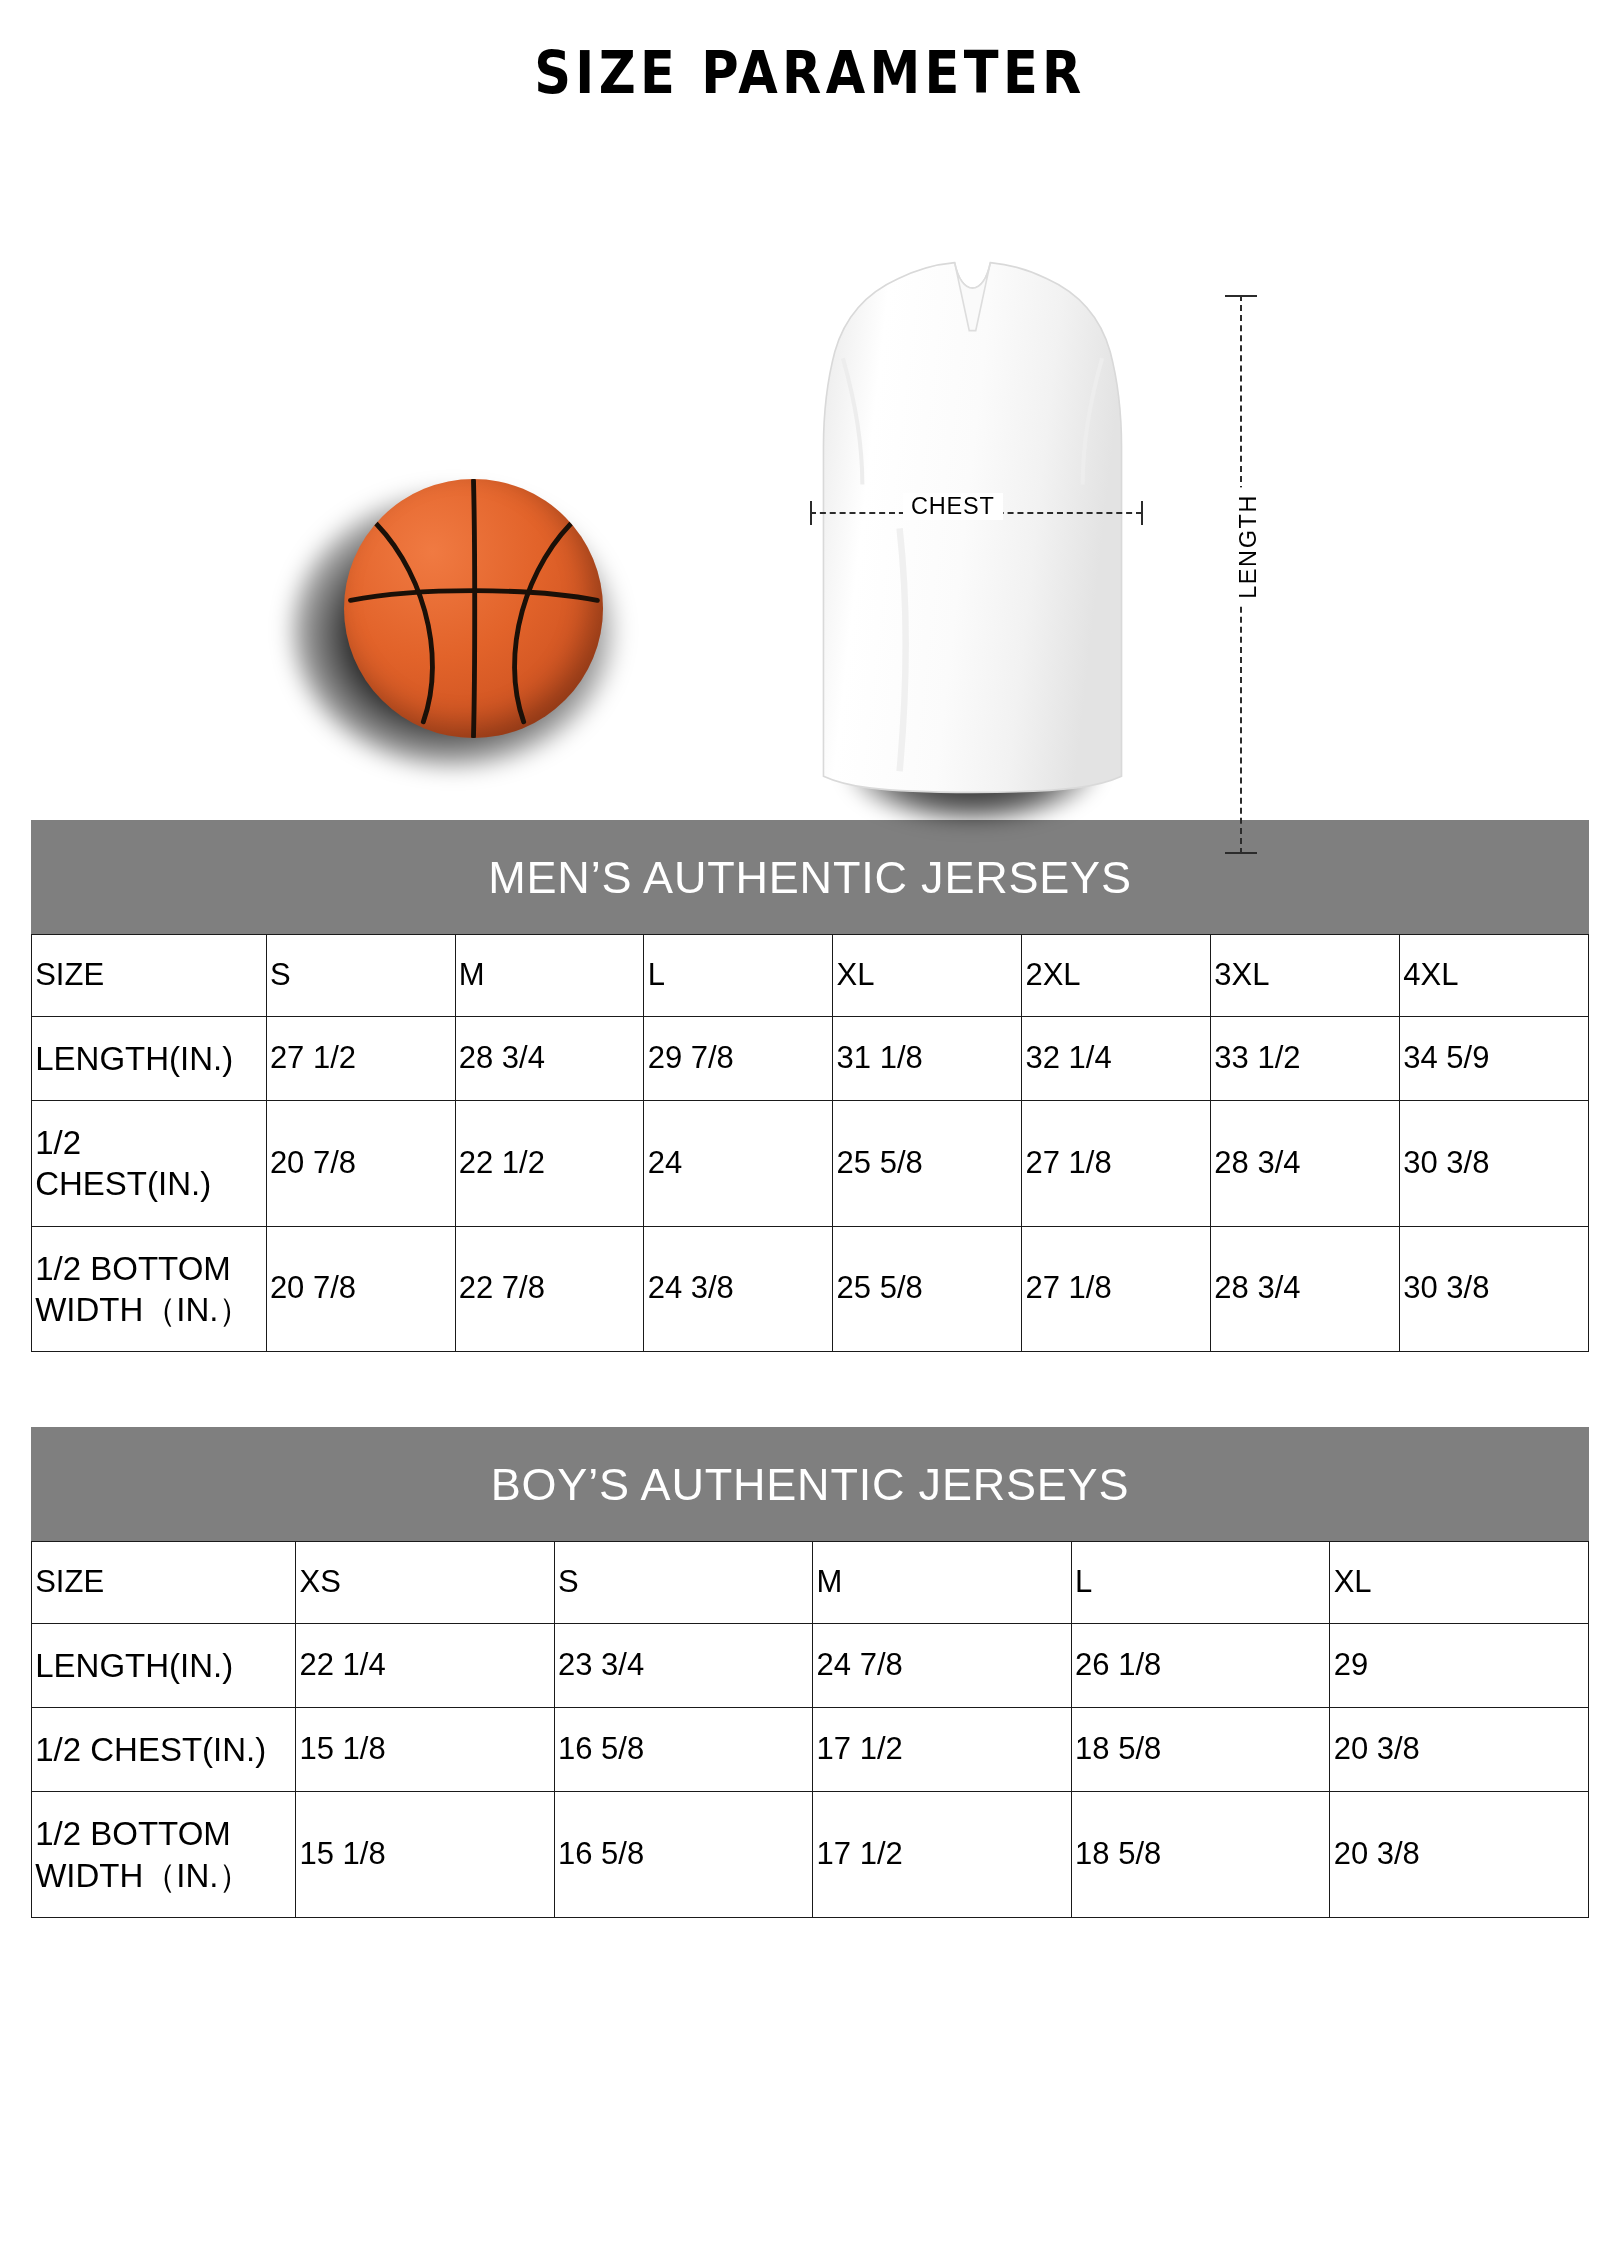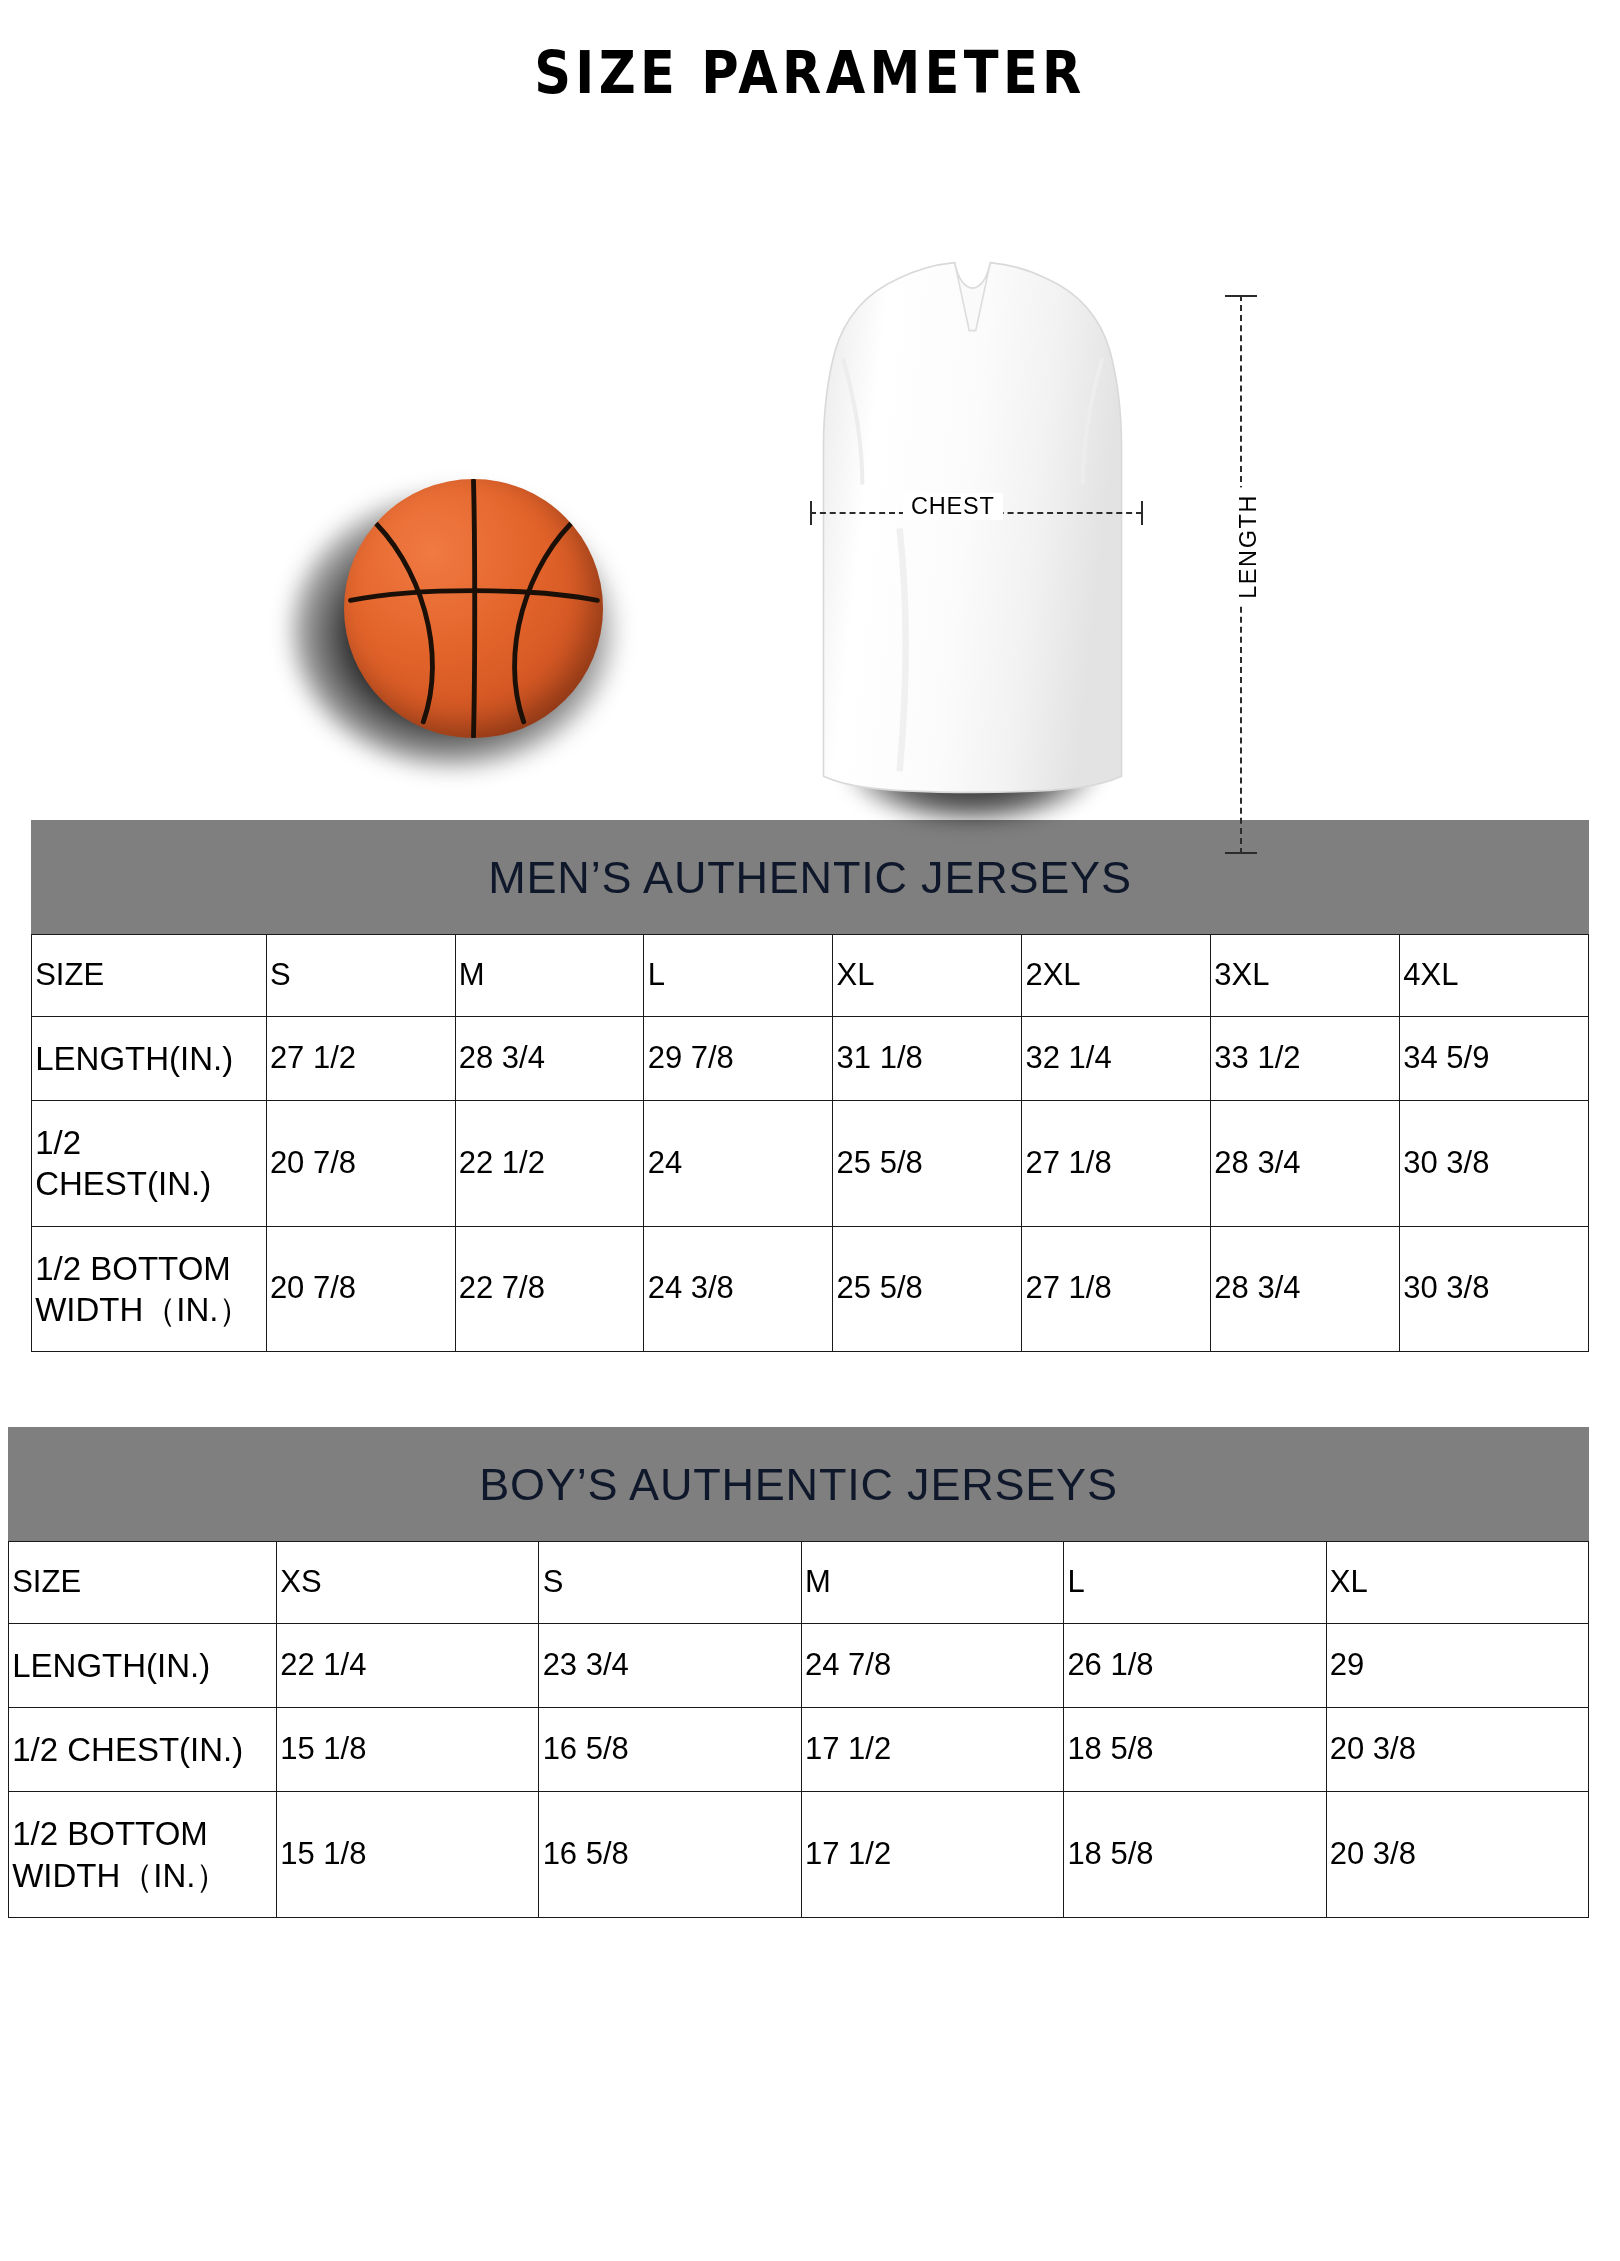--- a/index.html
+++ b/index.html
@@ -136,25 +136,25 @@
     font-size: 23.5px;
     letter-spacing: 1.6px;
     transform: rotate(-90deg);
     transform-origin: center center;
     background: #ffffff;
     padding: 4.9px 6.5px;
   }
 
   
   .table-block { margin: 0 31px; }
-  .table-block.second { margin-top: 75px; margin-left: 8px; }
+  .table-block.second { margin-top: 75px; }
 
   .table-header {
     background: #7f7f7f;
-    color: #0f172a;
+    color: #ffffff;
     text-align: center;
     font-size: 45px;
     padding: 31px 0 29px 0;
     letter-spacing: 0.8px;
     border: 1.6px solid #7f7f7f;
   }
 
   table {
     border-collapse: collapse;
     width: 100%;

